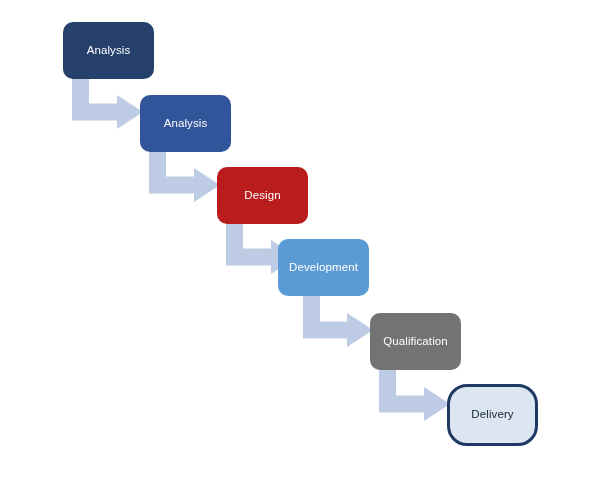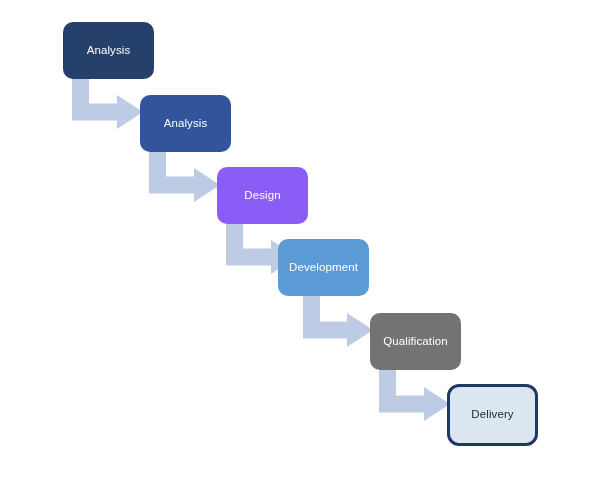--- a/index.html
+++ b/index.html
@@ -61,27 +61,27 @@
       </g>
   </svg>
 
   <div id="node-layer">
       <div class="node" style="left: 63px; top: 22px; width: 91px; height: 57px; background: rgb(38, 64, 108); color: rgb(255, 255, 255);">
         <span class="node-label">Analysis</span>
       </div>
       <div class="node" style="left: 140px; top: 95px; width: 91px; height: 57px; background: rgb(49, 84, 154); color: rgb(255, 255, 255);">
         <span class="node-label">Analysis</span>
       </div>
-      <div class="node" style="left: 217px; top: 167px; width: 91px; height: 57px; background: #8b5cf6; color: rgb(255, 255, 255);">
+      <div class="node" style="left: 217px; top: 167px; width: 91px; height: 57px; background: #b91c1c; color: rgb(255, 255, 255);">
         <span class="node-label">Design</span>
       </div>
       <div class="node" style="left: 278px; top: 239px; width: 91px; height: 57px; background: rgb(91, 155, 213); color: rgb(255, 255, 255);">
         <span class="node-label">Development</span>
       </div>
       <div class="node" style="left: 370px; top: 313px; width: 91px; height: 57px; background: #737373; color: rgb(255, 255, 255);">
         <span class="node-label">Qualification</span>
       </div>
-      <div class="node" style="left: 447px; top: 384px; width: 91px; height: 62px; background: rgb(220, 230, 241); color: rgb(22, 36, 60); border: 3px solid rgb(31, 56, 100); border-radius: 12px;">
+      <div class="node" style="left: 447px; top: 384px; width: 91px; height: 62px; background: rgb(220, 230, 241); color: rgb(22, 36, 60); border: 3px solid rgb(31, 56, 100); border-radius: 20px;">
         <span class="node-label">Delivery</span>
       </div>
     </div>
 
 </div>
 
 </body></html>

